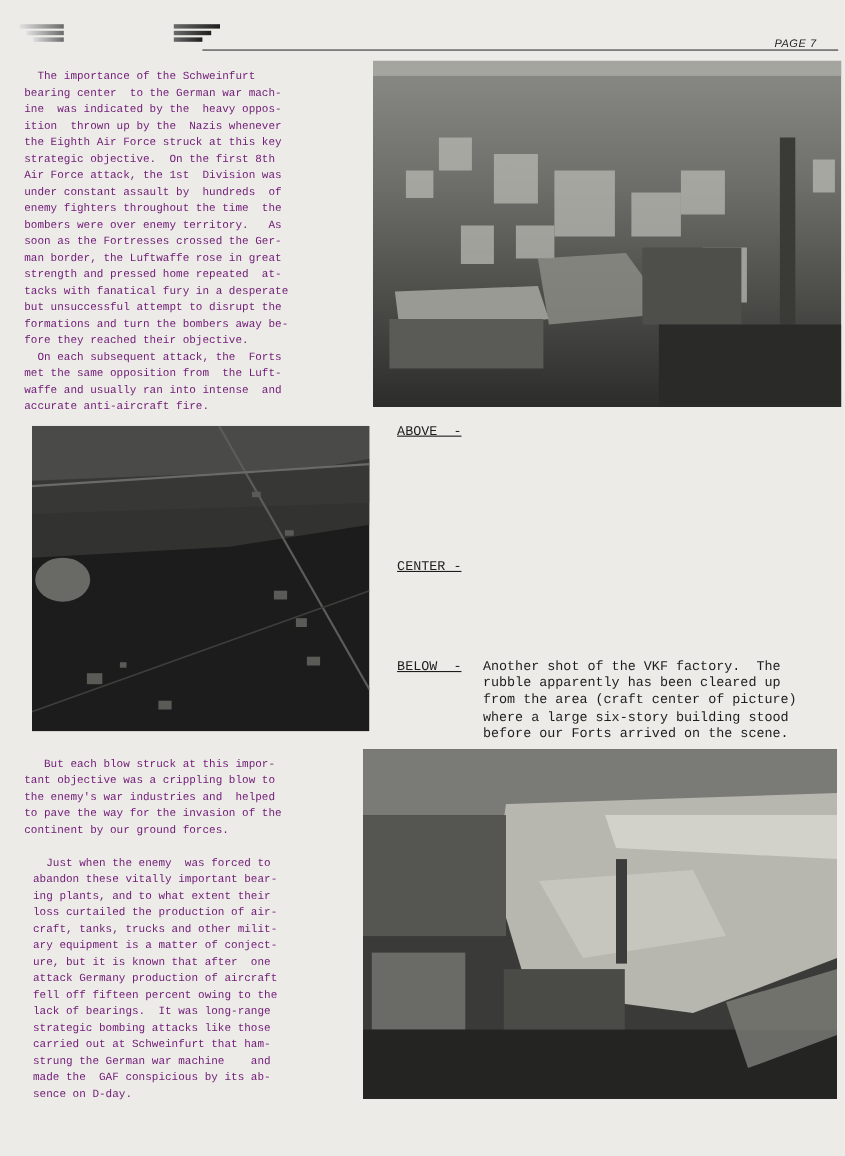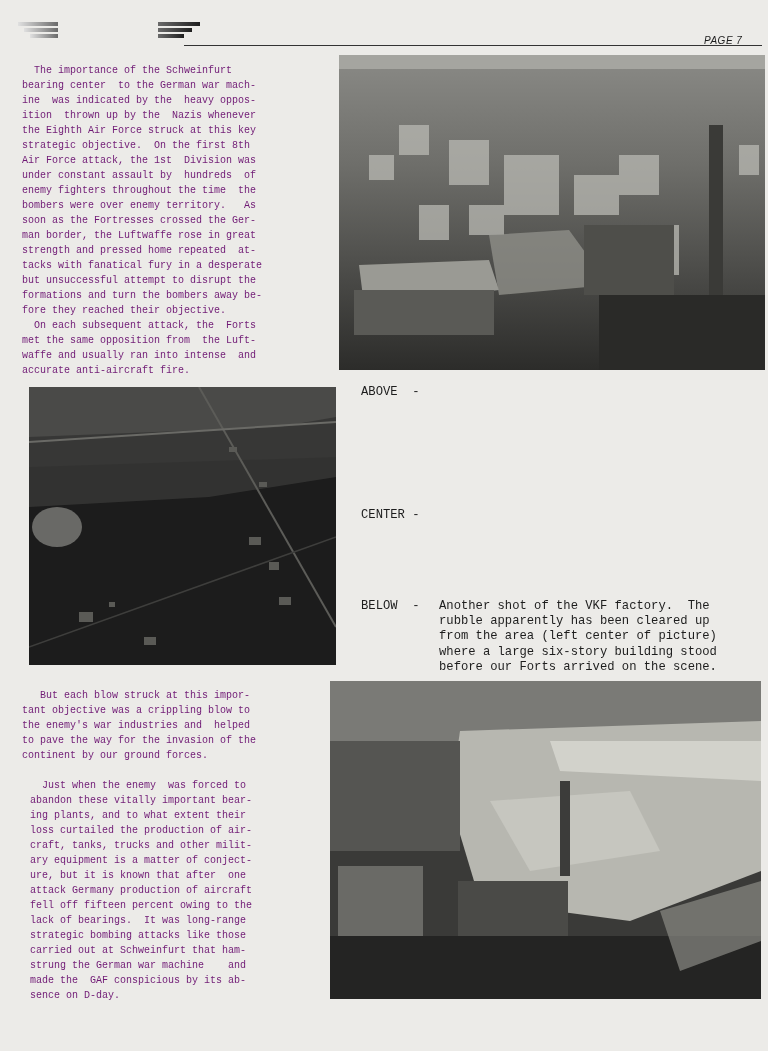--- a/index.html
+++ b/index.html
@@ -40,21 +40,21 @@
   }
   .hdr-rule { position:absolute; left:184px; top:45px; width:578px; height:1px; background:#333; }
 
   .text-block {
     position:absolute; font-size:10px; line-height:15px; white-space:pre; color:#701a75;
   }
   .photo { position:absolute; overflow:hidden; }
   .photo svg { display:block; width:100%; height:100%; }
 
   .caption { position:absolute; font-size:12.2px; line-height:15.2px; }
-  .cap-key { position:absolute; left:0; top:0; white-space:pre; }
+  .cap-key { position:absolute; left:0; top:0; white-space:pre;text-decoration:underline; }
   .cap-body { position:absolute; left:78px; top:0; white-space:pre; }
 
   .footer {
     position:absolute; left:288px; top:1053px;
     font-family:"Liberation Sans", "DejaVu Sans", sans-serif; font-weight:normal; font-size:15px; letter-spacing:3.4px;
   }
 </style>
 </head>
 <body>
 
@@ -150,21 +150,21 @@
 <div class="caption" style="left:361px;top:385px;width:400px;height:95px;">
   <span class="cap-key">ABOVE  -</span>
 </div>
 <div class="caption" style="left:361px;top:508px;width:400px;height:65px;">
   <span class="cap-key">CENTER -</span>
 </div>
 <div class="caption" style="left:361px;top:599px;width:400px;height:80px;">
   <span class="cap-key">BELOW  -</span>
   <span class="cap-body">Another shot of the VKF factory.  The
 rubble apparently has been cleared up
-from the area (left center of picture)
+from the area (craft center of picture)
 where a large six-story building stood
 before our Forts arrived on the scene.</span>
 </div>
 
 <div class="text-block" style="left:22px;top:688px;">   But each blow struck at this impor-
 tant objective was a crippling blow to
 the enemy's war industries and  helped
 to pave the way for the invasion of the
 continent by our ground forces.</div>
 <div class="text-block" style="left:24px;top:778px;">   Just when the enemy  was forced to

